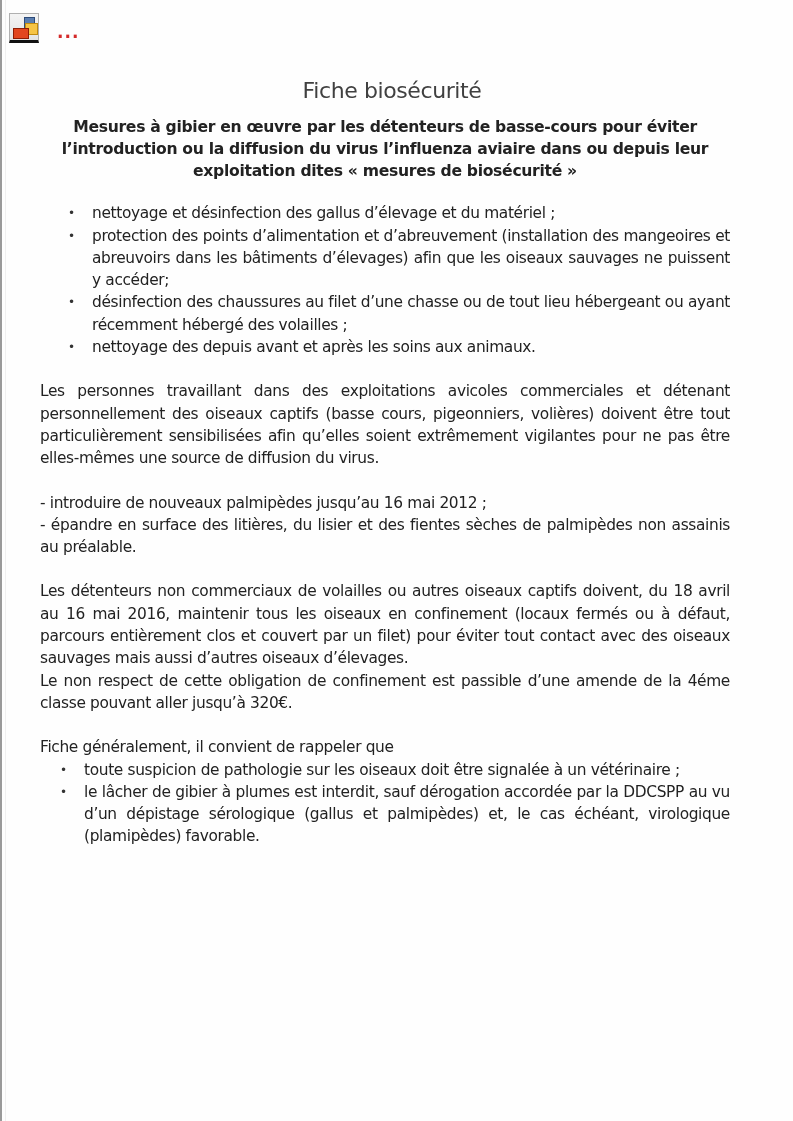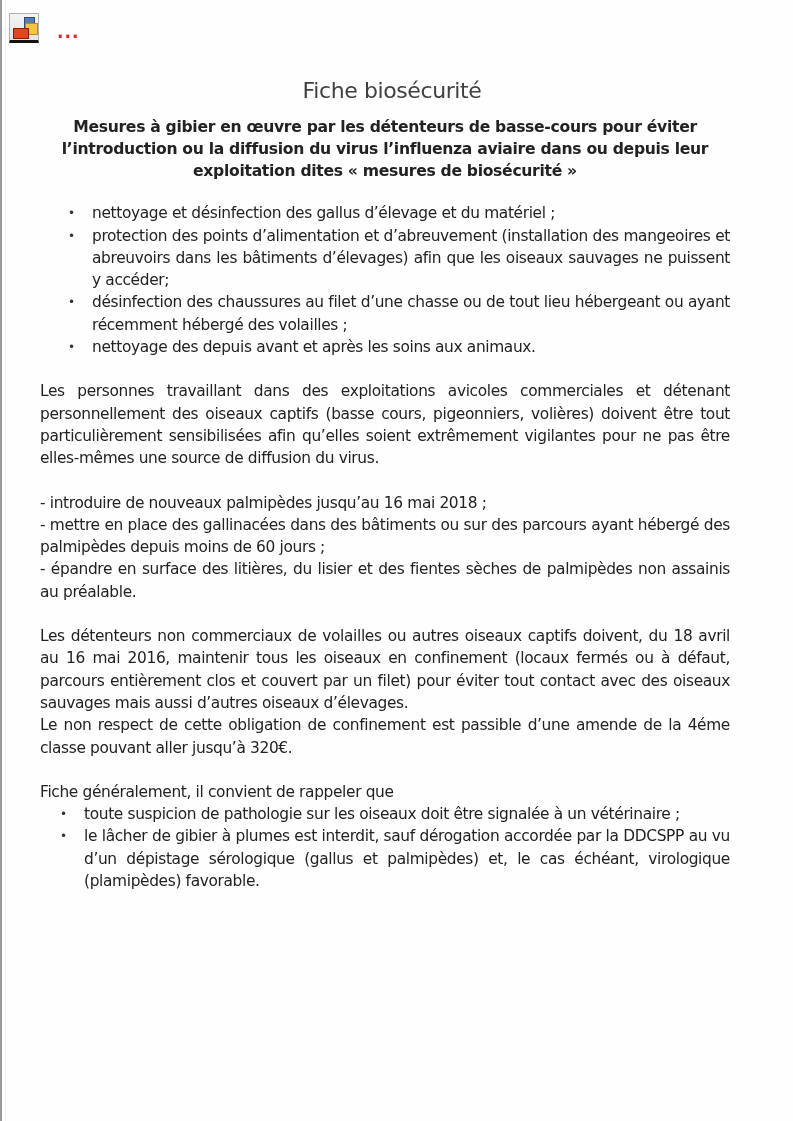--- a/index.html
+++ b/index.html
@@ -170,22 +170,21 @@
       <span>nettoyage des depuis avant et après les soins aux animaux.</span>
     </li>
   </ul>
 
   <div class="gap"></div>
 
   <p class="para">Les personnes travaillant dans des exploitations avicoles commerciales et détenant personnellement des oiseaux captifs  (basse cours, pigeonniers, volières) doivent être tout particulièrement sensibilisées afin qu’elles soient extrêmement vigilantes pour ne pas être elles-mêmes une source de diffusion du virus.</p>
 
   <div class="gap"></div>
 
-  <div class="dash-item">-   introduire de nouveaux palmipèdes jusqu’au 16 mai 2018 ;</div>
-  <div class="dash-item">-   mettre en place des gallinacées dans des bâtiments ou sur des parcours ayant hébergé des palmipèdes depuis moins de 60 jours ;</div>
+  <div class="dash-item">-   introduire de nouveaux palmipèdes jusqu’au 16 mai 2012 ;</div>
   <div class="dash-item">-   épandre en surface des litières, du lisier et des fientes sèches de palmipèdes non assainis au préalable.</div>
 
   <div class="gap"></div>
 
   <p class="para">Les détenteurs non commerciaux de volailles ou autres oiseaux captifs doivent, du 18 avril au 16 mai 2016, maintenir tous les oiseaux en confinement (locaux fermés ou à défaut, parcours entièrement clos et couvert par un filet) pour éviter tout contact avec des oiseaux sauvages mais aussi d’autres oiseaux d’élevages.</p>
   <p class="para">Le non respect de cette obligation de confinement est passible d’une amende de la 4éme classe pouvant aller jusqu’à 320€.</p>
 
   <div class="gap"></div>
 
   <p class="para">Fiche généralement, il convient de rappeler que</p>

